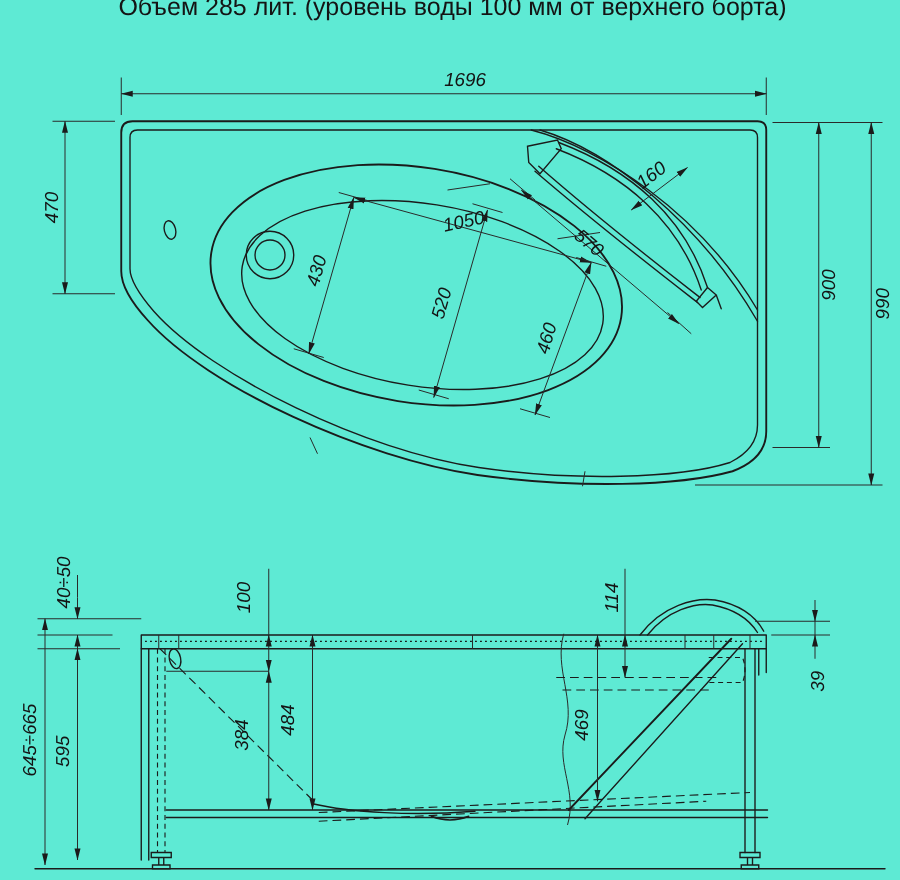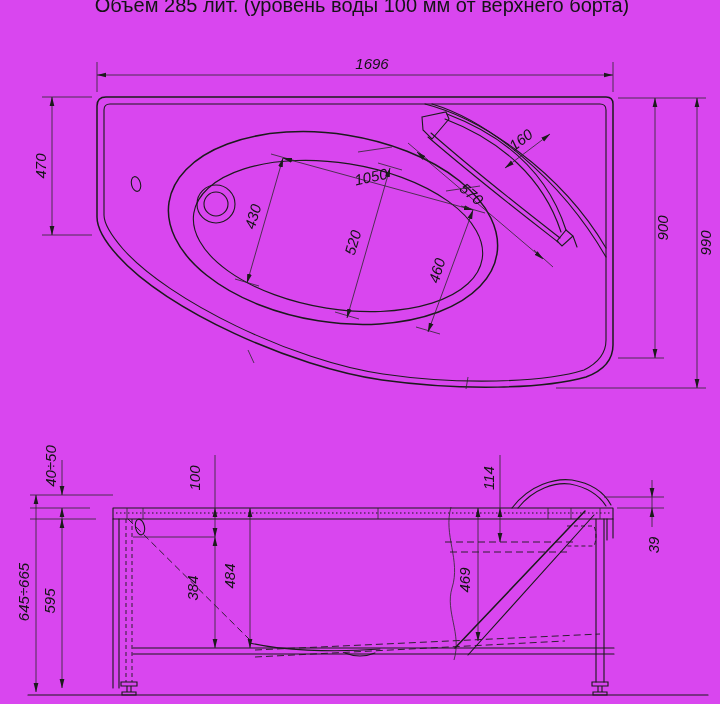--- a/index.html
+++ b/index.html
@@ -1,16 +1,16 @@
 <!DOCTYPE html>
 <html><head>
 <meta charset="utf-8">
 <style>
   html,body{margin:0;padding:0;background:#ffffff;}
-  .stage{position:relative;width:720px;height:704px;background:#d946ef;overflow:hidden;}
+  .stage{position:relative;width:720px;height:704px;background:#5eead4;overflow:hidden;}
   svg{display:block;}
   .thick{stroke:#1b1b1b;stroke-width:1.5;fill:none;stroke-linecap:round;}
   .med{stroke:#1b1b1b;stroke-width:1.1;fill:none;stroke-linecap:round;}
   .thin{stroke:#2a2a2a;stroke-width:0.8;fill:none;}
   .dash{stroke:#1b1b1b;stroke-width:0.9;fill:none;stroke-dasharray:7 4;}
   .dashf{stroke:#1b1b1b;stroke-width:0.9;fill:none;stroke-dasharray:4 3;}
   .stipple{stroke:#1b1b1b;stroke-width:1;fill:none;stroke-dasharray:1.5 2.5;}
   .dimtxt{font-family:"Liberation Sans",sans-serif;font-style:italic;font-size:15px;fill:#141414;}
   .title{font-family:"Liberation Sans",sans-serif;font-size:20px;fill:#141414;}
   .arr{fill:#1b1b1b;}

